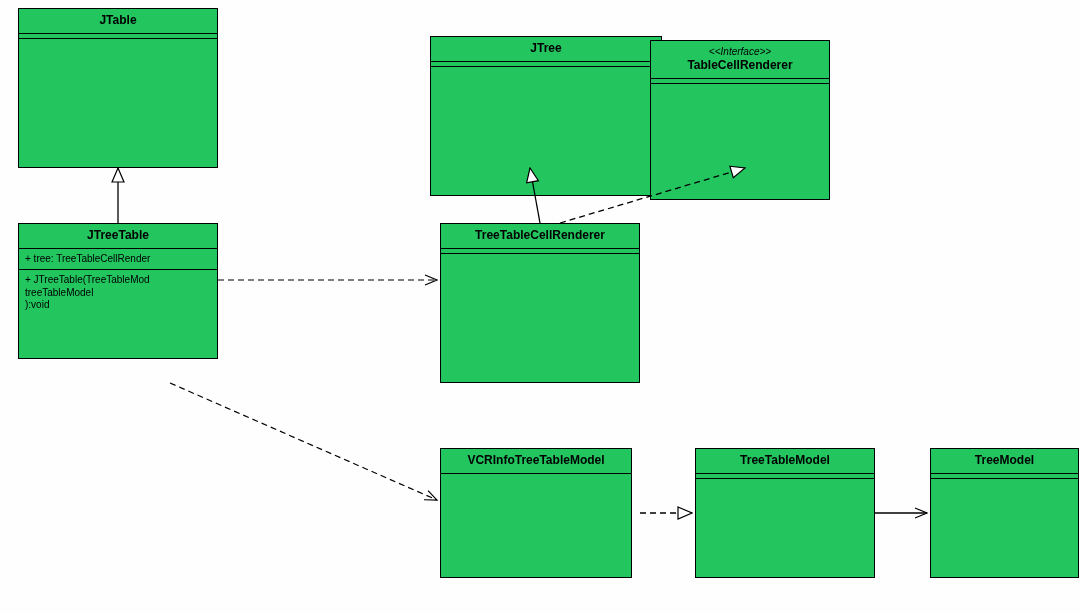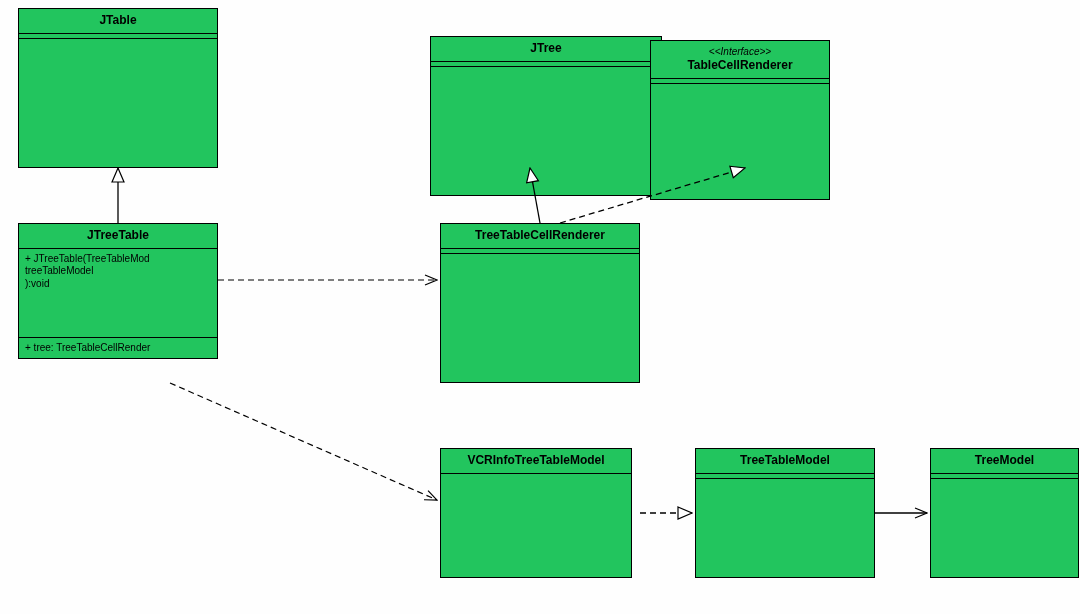--- a/index.html
+++ b/index.html
@@ -76,24 +76,24 @@
   <div class="class-head">
     <span class="stereo">&lt;&lt;Interface&gt;&gt;</span>
     <span>TableCellRenderer</span>
   </div>
   <div class="class-sep"></div>
   <div class="class-body"></div>
 </div>
 
 <div class="class-box" style="left:18px; top:223px; width:200px; height:136px;">
   <div class="class-head">JTreeTable</div>
+  <div class="compartment">+ tree: TreeTableCellRender</div>
   <div class="compartment" style="white-space:pre-line; flex:1;">+ JTreeTable(TreeTableMod
 treeTableModel
 ):void</div>
-  <div class="compartment">+ tree: TreeTableCellRender</div>
 </div>
 
 <div class="class-box" style="left:440px; top:223px; width:200px; height:160px;">
   <div class="class-head">TreeTableCellRenderer</div>
   <div class="class-sep"></div>
   <div class="class-body"></div>
 </div>
 
 <div class="class-box" style="left:440px; top:448px; width:192px; height:130px;">
   <div class="class-head">VCRInfoTreeTableModel</div>

